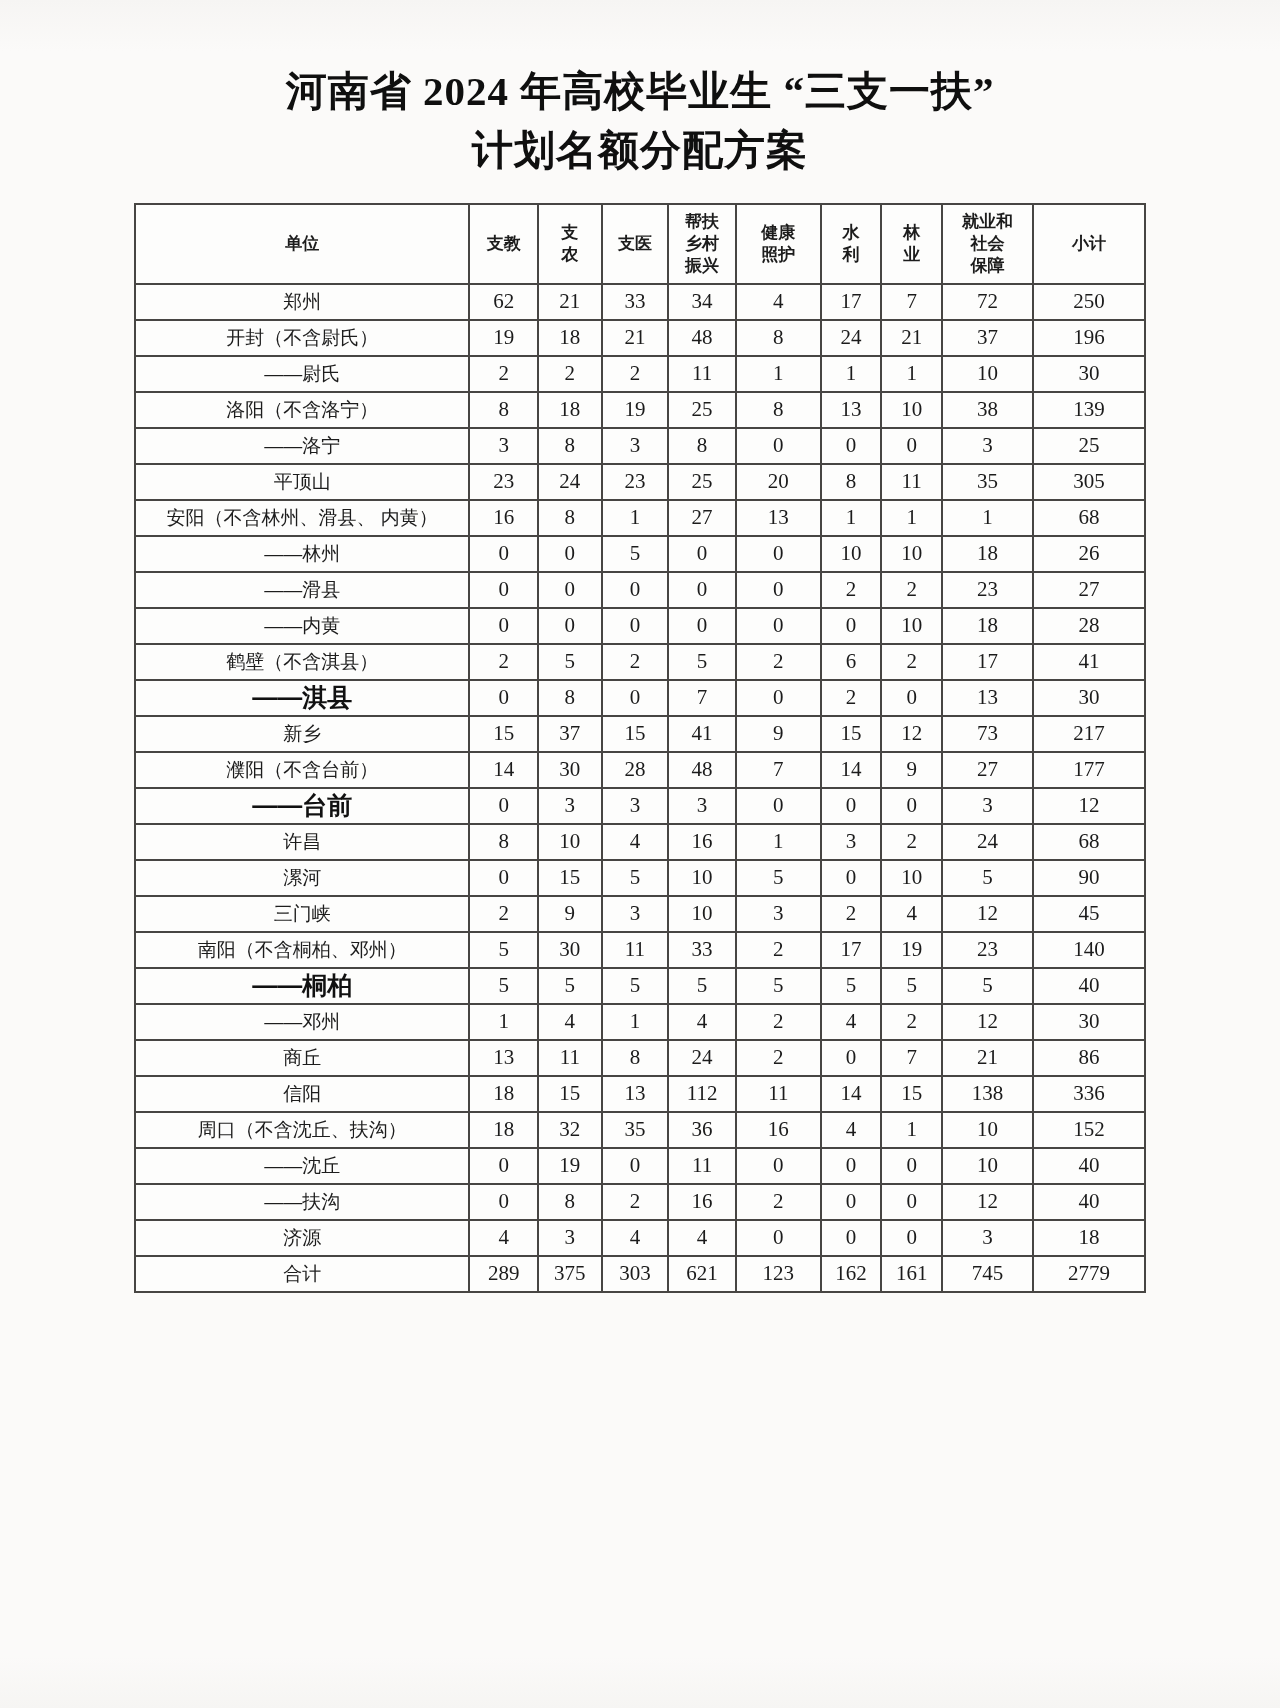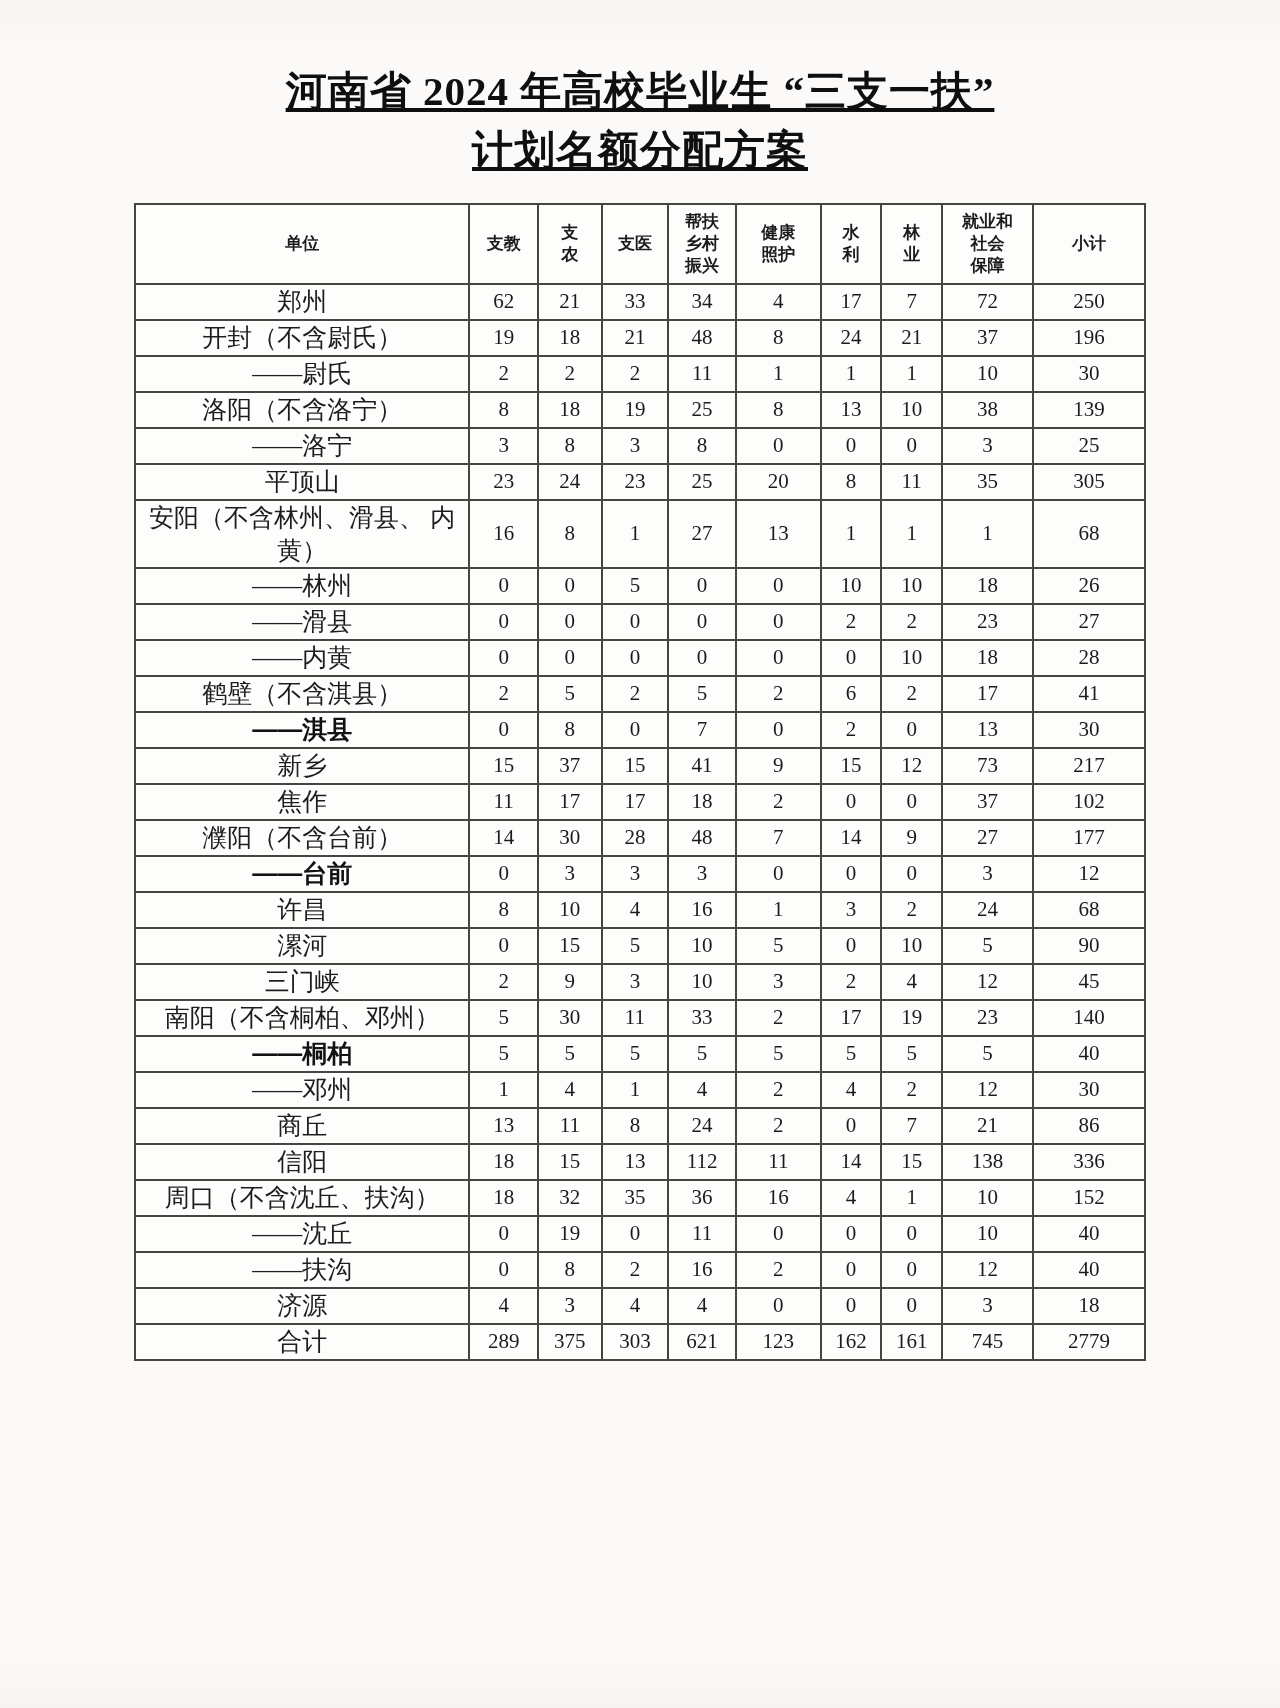--- a/index.html
+++ b/index.html
@@ -19,21 +19,20 @@
   }
   .doc-title {
     margin: 62px 0 0 0;
     text-align: center;
     font-family: "Liberation Serif", "DejaVu Serif", serif;
     font-weight: bold;
     font-size: 41px;
     line-height: 1.45;
     color: #0f0f0f;
     letter-spacing: 1px;
-    text-decoration: underline;
   }
   .doc-title .title-line { display: block; }
   table.quota-table {
     width: 1012px;
     margin: 22px auto 0 auto;
     border-collapse: collapse;
     table-layout: fixed;
     background: #fdfdfc;
   }
   .quota-table th, .quota-table td {
@@ -47,22 +46,22 @@
   .quota-table tbody tr { height: 36px; }
   .quota-table th {
     font-family: "Liberation Sans", "DejaVu Sans", sans-serif;
     font-weight: 600;
     font-size: 17px;
     line-height: 1.3;
     color: #1c1c1c;
     white-space: pre-line;
   }
   .quota-table td.unit-cell {
-    font-family: Liberation Serif, serif;
-    font-size: 25px;
+    font-family: Liberation Sans, sans-serif;
+    font-size: 19px;
     color: #1d1d1d;
   }
   .quota-table td.unit-cell.bold {
     font-family: "Liberation Sans", "DejaVu Sans", sans-serif;
     font-weight: 700;
     font-size: 25px;
     color: #111;
   }
   .quota-table td.num-cell {
     font-family: "Liberation Serif", "DejaVu Serif", serif;
@@ -276,32 +275,20 @@
           <td class="num-cell">37</td>
           <td class="num-cell">15</td>
           <td class="num-cell">41</td>
           <td class="num-cell">9</td>
           <td class="num-cell">15</td>
           <td class="num-cell">12</td>
           <td class="num-cell">73</td>
           <td class="num-cell">217</td>
         </tr>
         <tr>
-          <td class="unit-cell">焦作</td>
-          <td class="num-cell">11</td>
-          <td class="num-cell">17</td>
-          <td class="num-cell">17</td>
-          <td class="num-cell">18</td>
-          <td class="num-cell">2</td>
-          <td class="num-cell">0</td>
-          <td class="num-cell">0</td>
-          <td class="num-cell">37</td>
-          <td class="num-cell">102</td>
-        </tr>
-        <tr>
           <td class="unit-cell">濮阳（不含台前）</td>
           <td class="num-cell">14</td>
           <td class="num-cell">30</td>
           <td class="num-cell">28</td>
           <td class="num-cell">48</td>
           <td class="num-cell">7</td>
           <td class="num-cell">14</td>
           <td class="num-cell">9</td>
           <td class="num-cell">27</td>
           <td class="num-cell">177</td>

